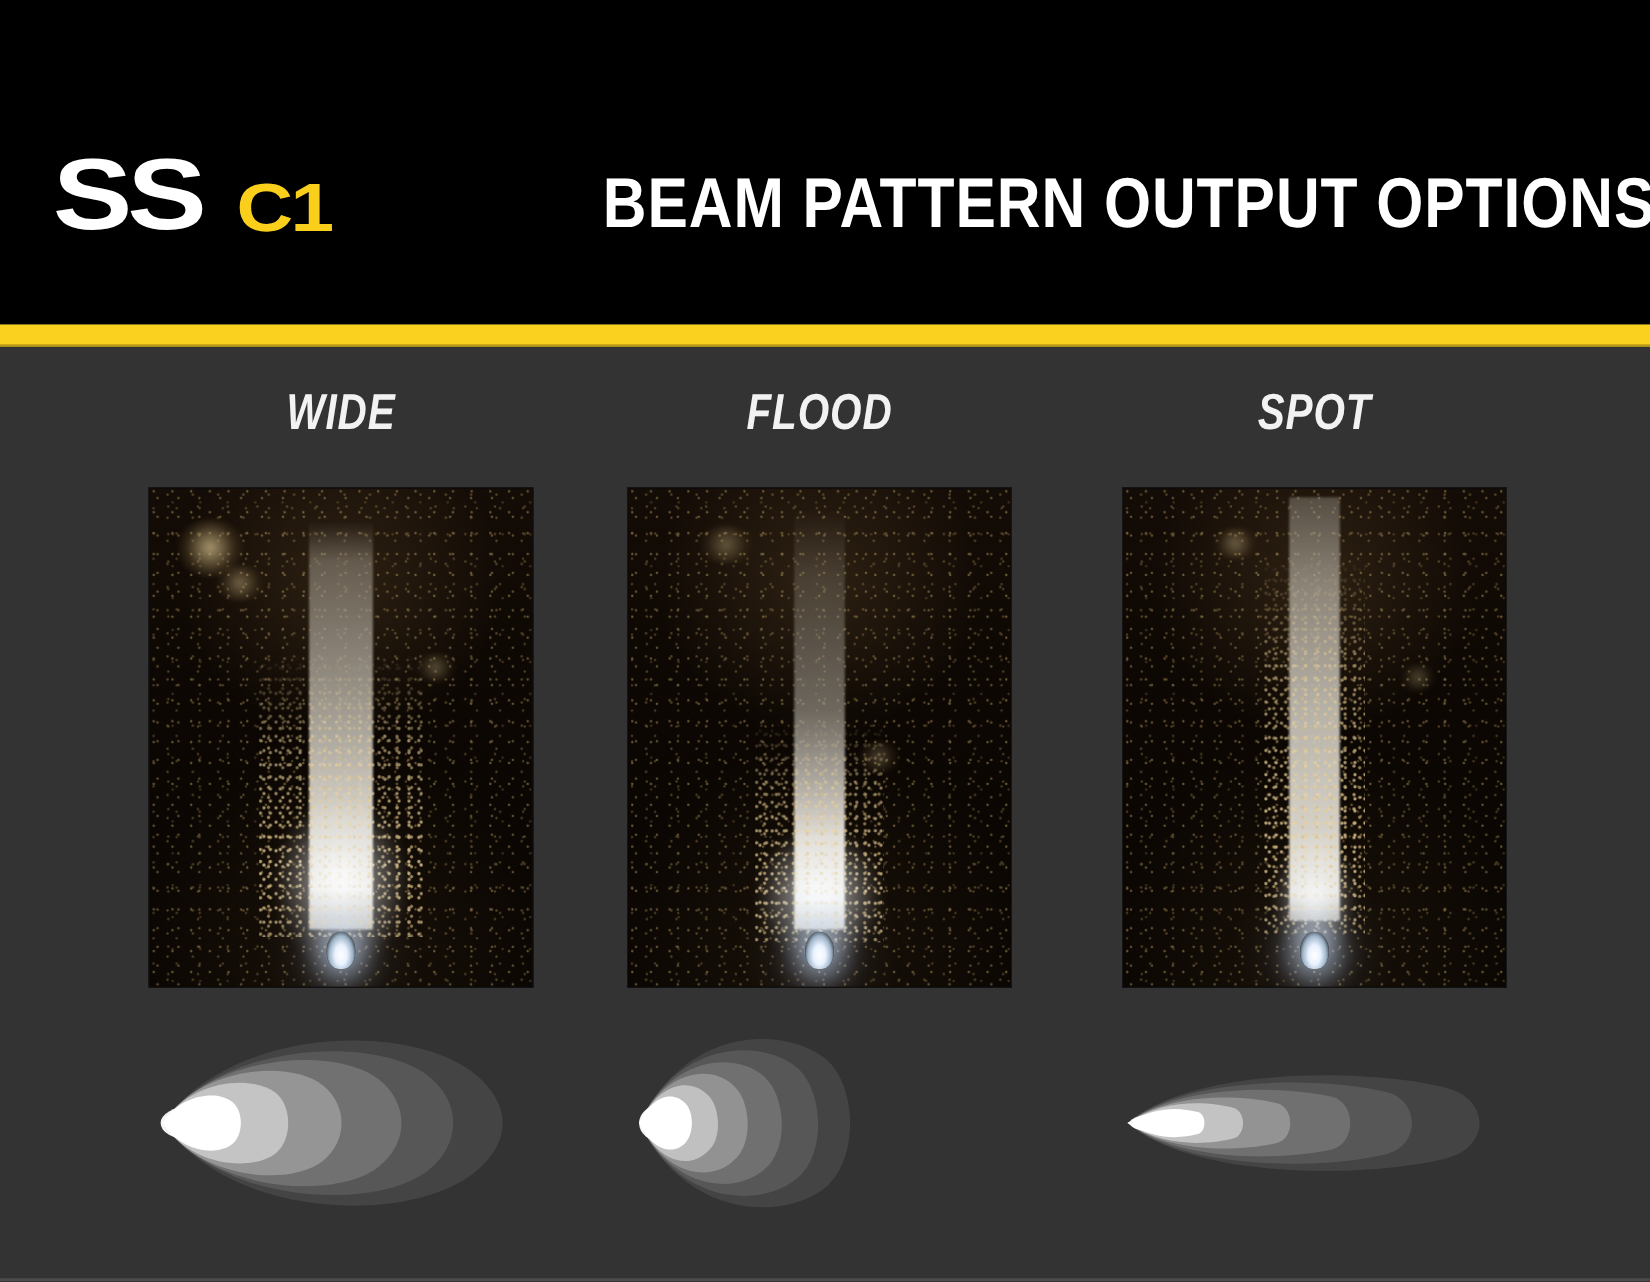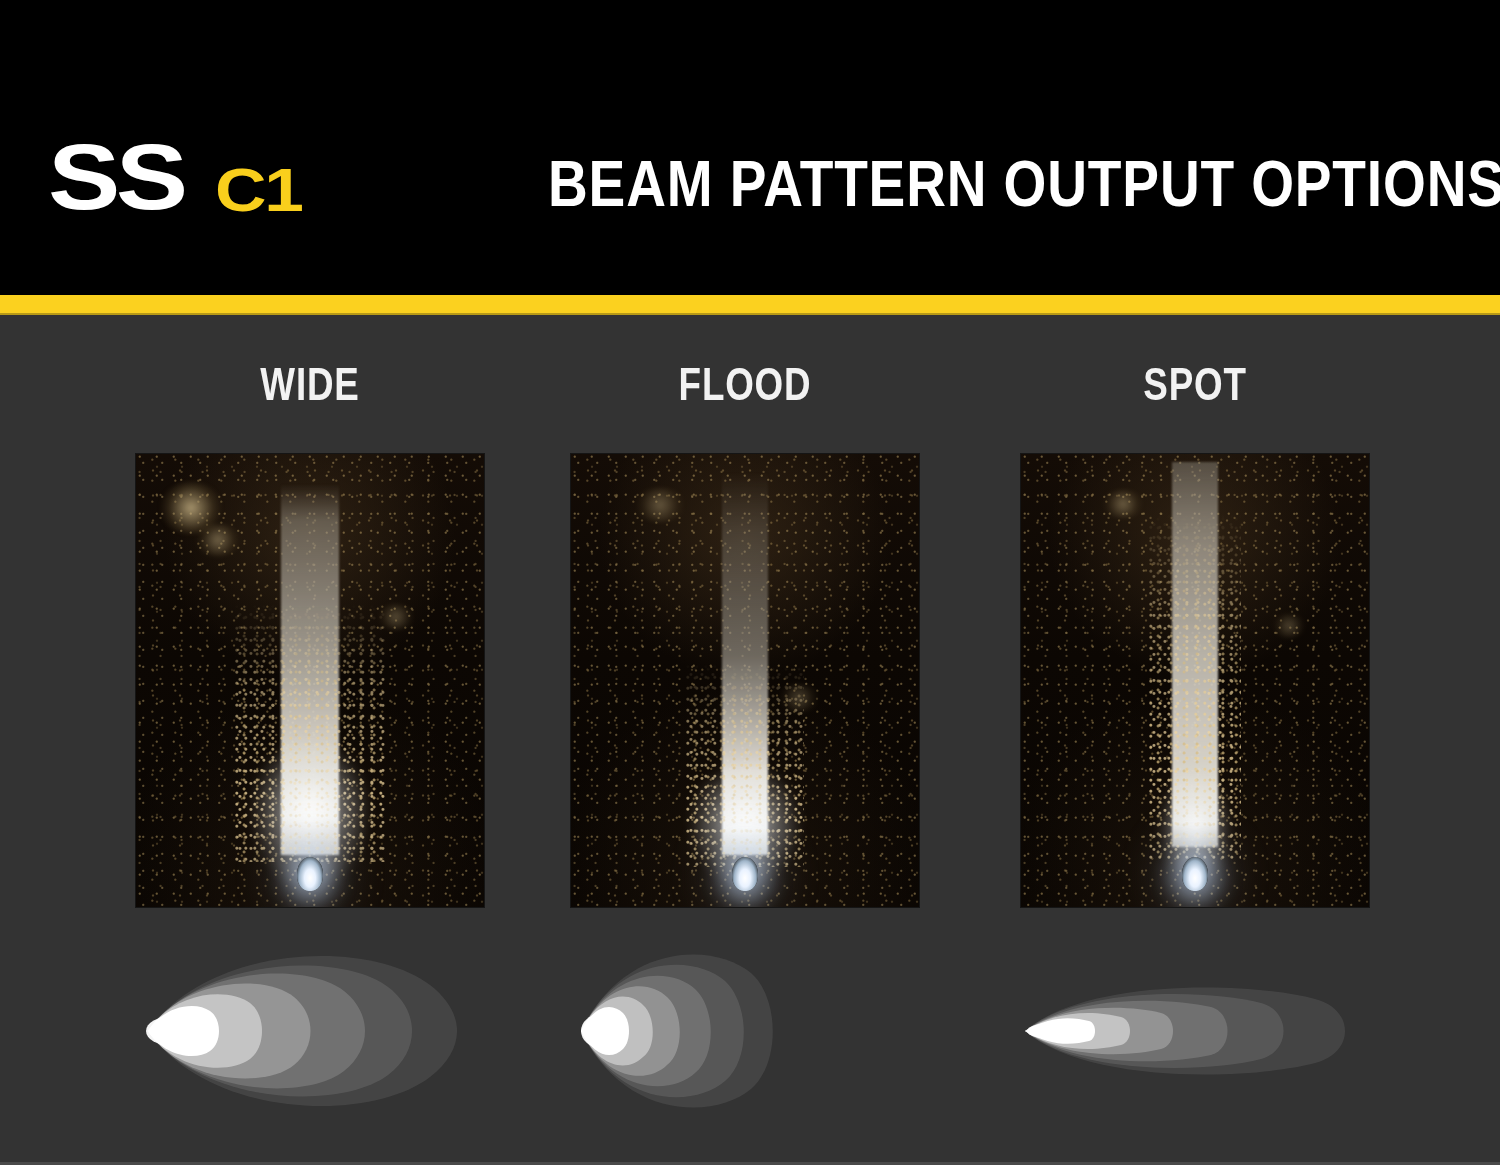--- a/index.html
+++ b/index.html
@@ -60,21 +60,21 @@
     white-space:nowrap;
   }
   .accent-bar{
     position:absolute;left:0;top:295px;width:1500px;height:18px;
     background:#fbd11f;
     border-bottom:2px solid #b89a17;
   }
 
   
   .columns{
-    position:absolute;left:0;top:311px;width:1500px;height:652px;
+    position:absolute;left:0;top:301px;width:1500px;height:652px;font-style:italic;
   }
   .column{
     position:absolute;top:0;width:360px;
   }
   .col-wide{left:130px;}
   .col-flood{left:565px;}
   .col-spot{left:1015px;}
 
   .col-label{
     position:absolute;top:50px;width:360px;

